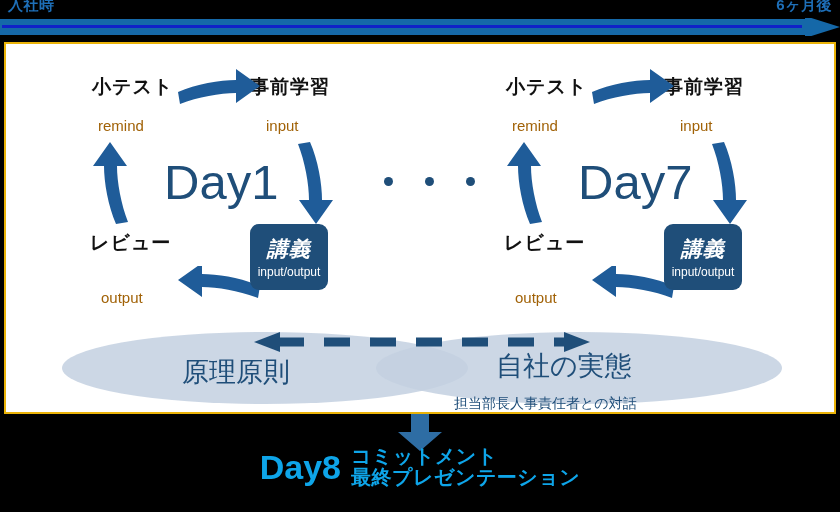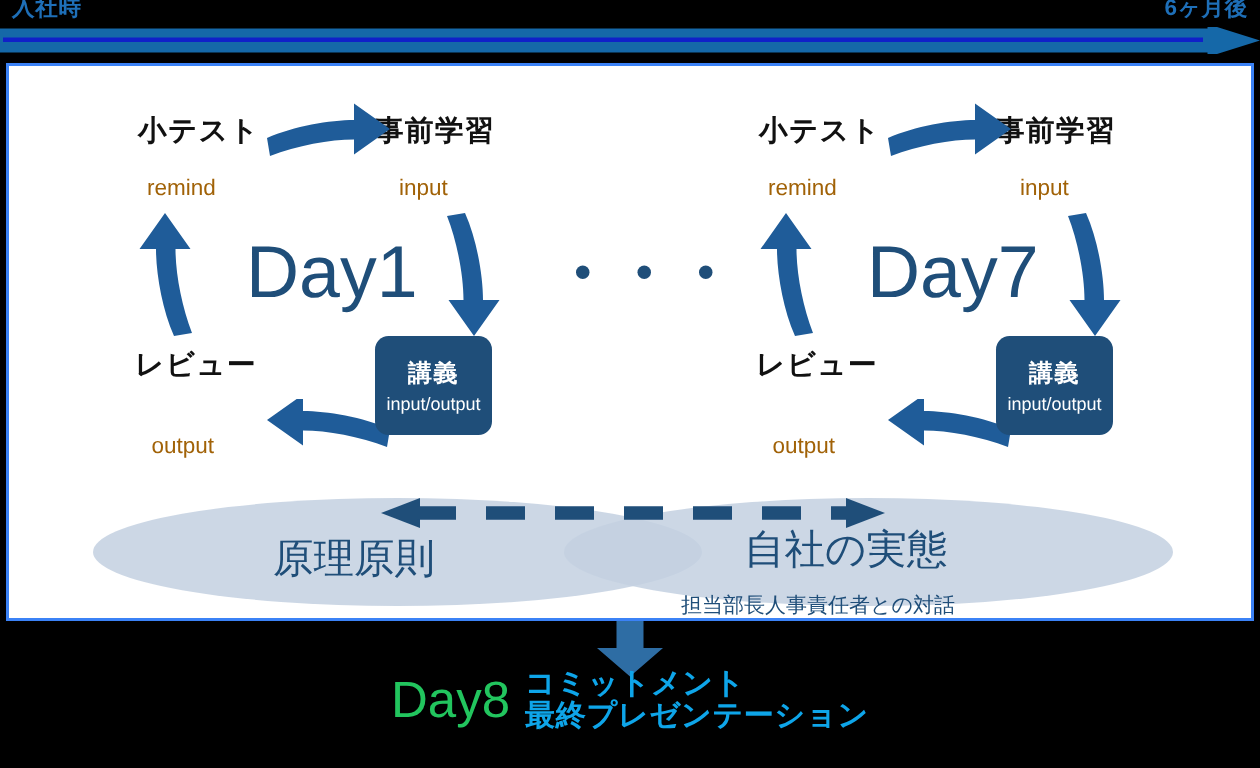--- a/index.html
+++ b/index.html
@@ -19,21 +19,21 @@
     letter-spacing: .5px; white-space: nowrap;
   }
   .banner-label.left  { left: 8px; }
   .banner-label.right { right: 8px; }
   .banner-bar { position: absolute; left: 0; top: 18px; width: 840px; height: 18px; }
 
   
   .panel {
     position: absolute; left: 4px; top: 42px;
     width: 832px; height: 372px;
-    background: #ffffff; border: 2px solid #3b82f6;
+    background: #ffffff; border: 2px solid #eab308;
   }
 
   
   .cycle { position: absolute; top: 0; width: 330px; height: 260px; }
   .cycle.c1 { left: 48px; }
   .cycle.c2 { left: 462px; }
 
   .jp-bold {
     position: absolute; font-size: 19px; font-weight: 700; color: #111111;
     white-space: nowrap; letter-spacing: 1px;
@@ -61,21 +61,21 @@
   .a-left  { left: 36px;  top: 96px; }
   .a-bottom{ left: 122px; top: 222px; }
 
   .lecture-box {
     position: absolute; left: 196px; top: 180px;
     width: 78px; height: 66px; border-radius: 9px;
     background: #1F4E79; color: #ffffff;
     display: flex; flex-direction: column;
     align-items: center; justify-content: center; gap: 2px;
   }
-  .lecture-title { font-size: 16px; font-weight: 700; letter-spacing: 1px; }
+  .lecture-title { font-size: 21px; font-weight: 700; letter-spacing: 1px; font-style: italic; }
   .lecture-sub   { font-size: 12px; font-weight: 400; }
 
   
   .dots { position: absolute; left: 378px; top: 133px; display: flex; gap: 32px; }
   .dots i { display: block; width: 9px; height: 9px; border-radius: 50%; background: #1F4E79; }
 
   
   .band { position: absolute; left: 0; top: 288px; width: 832px; height: 84px; }
   .ell {
     position: absolute; top: 0; width: 406px; height: 72px;
@@ -94,21 +94,21 @@
   .l-reality-s { left: 448px; top: 50px; }
 
   .dashline { position: absolute; left: 248px; top: 0px; }
 
   
   .downarrow { position: absolute; left: 397px; top: 414px; }
   .footer {
     position: absolute; left: 0; top: 446px; width: 840px;
     display: flex; align-items: center; justify-content: center; gap: 10px;
   }
-  .day8 { font-size: 34px; font-weight: 400; color: #22c55e; letter-spacing: 0px; }
+  .day8 { font-size: 34px; font-weight: 700; color: #0ea5e9; letter-spacing: 0px; }
   .footer-txt { display: flex; flex-direction: column; line-height: 1.06; }
   .footer-txt span { font-size: 20px; font-weight: 700; color: #0ea5e9; letter-spacing: .5px; }
 </style>
 </head>
 <body>
 
 <div id="stage">
 
   <div class="banner-wrap">
     <div class="banner-label left">入社時</div>

